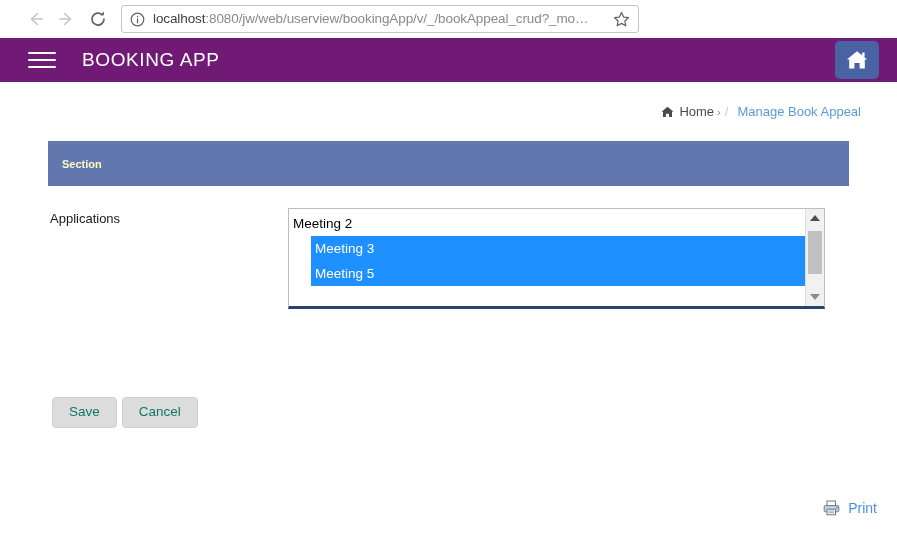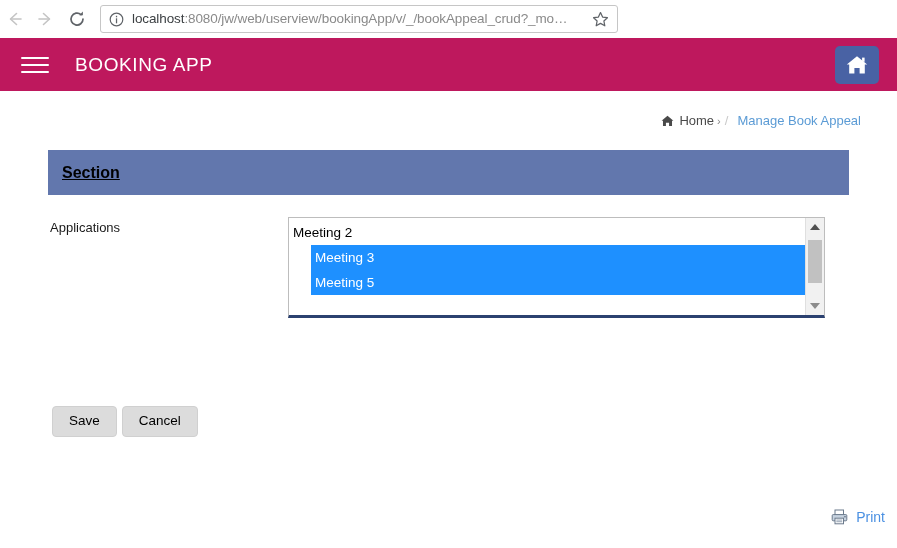--- a/index.html
+++ b/index.html
@@ -16,21 +16,21 @@
     font-family: "Liberation Sans", sans-serif;
     -webkit-font-smoothing: antialiased;
   }
 
   
   .browser-chrome {
     height: 38px;
     background: #ffffff;
     display: flex;
     align-items: center;
-    padding: 0 2px;
+    padding: 0 23px;
     position: relative;
   }
   .nav-btn {
     width: 26px;
     height: 26px;
     display: flex;
     align-items: center;
     justify-content: center;
     flex: 0 0 auto;
     margin-right: 4px;
@@ -67,25 +67,25 @@
   .url-text .host { color: #3c4043; }
   .star-icon {
     flex: 0 0 auto;
     margin-left: 6px;
     display: flex;
     align-items: center;
   }
 
   
   .app-header {
-    height: 53px;
-    background: #be185d;
-    display: flex;
-    align-items: center;
-    padding: 0 21px;
+    height: 44px;
+    background: #701a75;
+    display: flex;
+    align-items: center;
+    padding: 0 28px;
     position: relative;
   }
   .hamburger {
     width: 28px;
     height: 22px;
     display: flex;
     flex-direction: column;
     justify-content: space-between;
     padding: 3px 0;
     cursor: pointer;
@@ -146,24 +146,23 @@
   }
 
   .section-header {
     background: #6277ad;
     height: 45px;
     display: flex;
     align-items: center;
     padding: 0 14px;
   }
   .section-header .section-title {
-    color: #000000;
-    font-size: 16px;
+    color: #fef9c3;
+    font-size: 11px;
     font-weight: bold;
-    text-decoration: underline;
   }
 
   .form-row {
     display: flex;
     align-items: flex-start;
     margin-top: 22px;
   }
   .form-label {
     width: 240px;
     flex: 0 0 240px;
@@ -263,33 +262,33 @@
     margin-top: 0;
     padding-left: 2px;
     position: absolute;
     left: 50px;
     top: 315px;
   }
   .btn {
     background: #dcdcdc;
     border: 1px solid #d0d0d0;
     border-radius: 4px;
-    color: #000000;
+    color: #0f766e;
     font-size: 13.5px;
     padding: 7px 16px;
     cursor: pointer;
     font-family: "Liberation Sans", sans-serif;
     line-height: 1.1;
   }
   .btn + .btn { margin-left: 5px; }
 
   
   .print-row {
     position: absolute;
-    right: 12px;
+    right: 20px;
     bottom: 12px;
     display: flex;
     align-items: center;
     cursor: pointer;
   }
   .print-icon { margin-right: 8px; display: flex; align-items: center; }
   .print-label {
     color: #4a90e2;
     font-size: 14px;
   }

